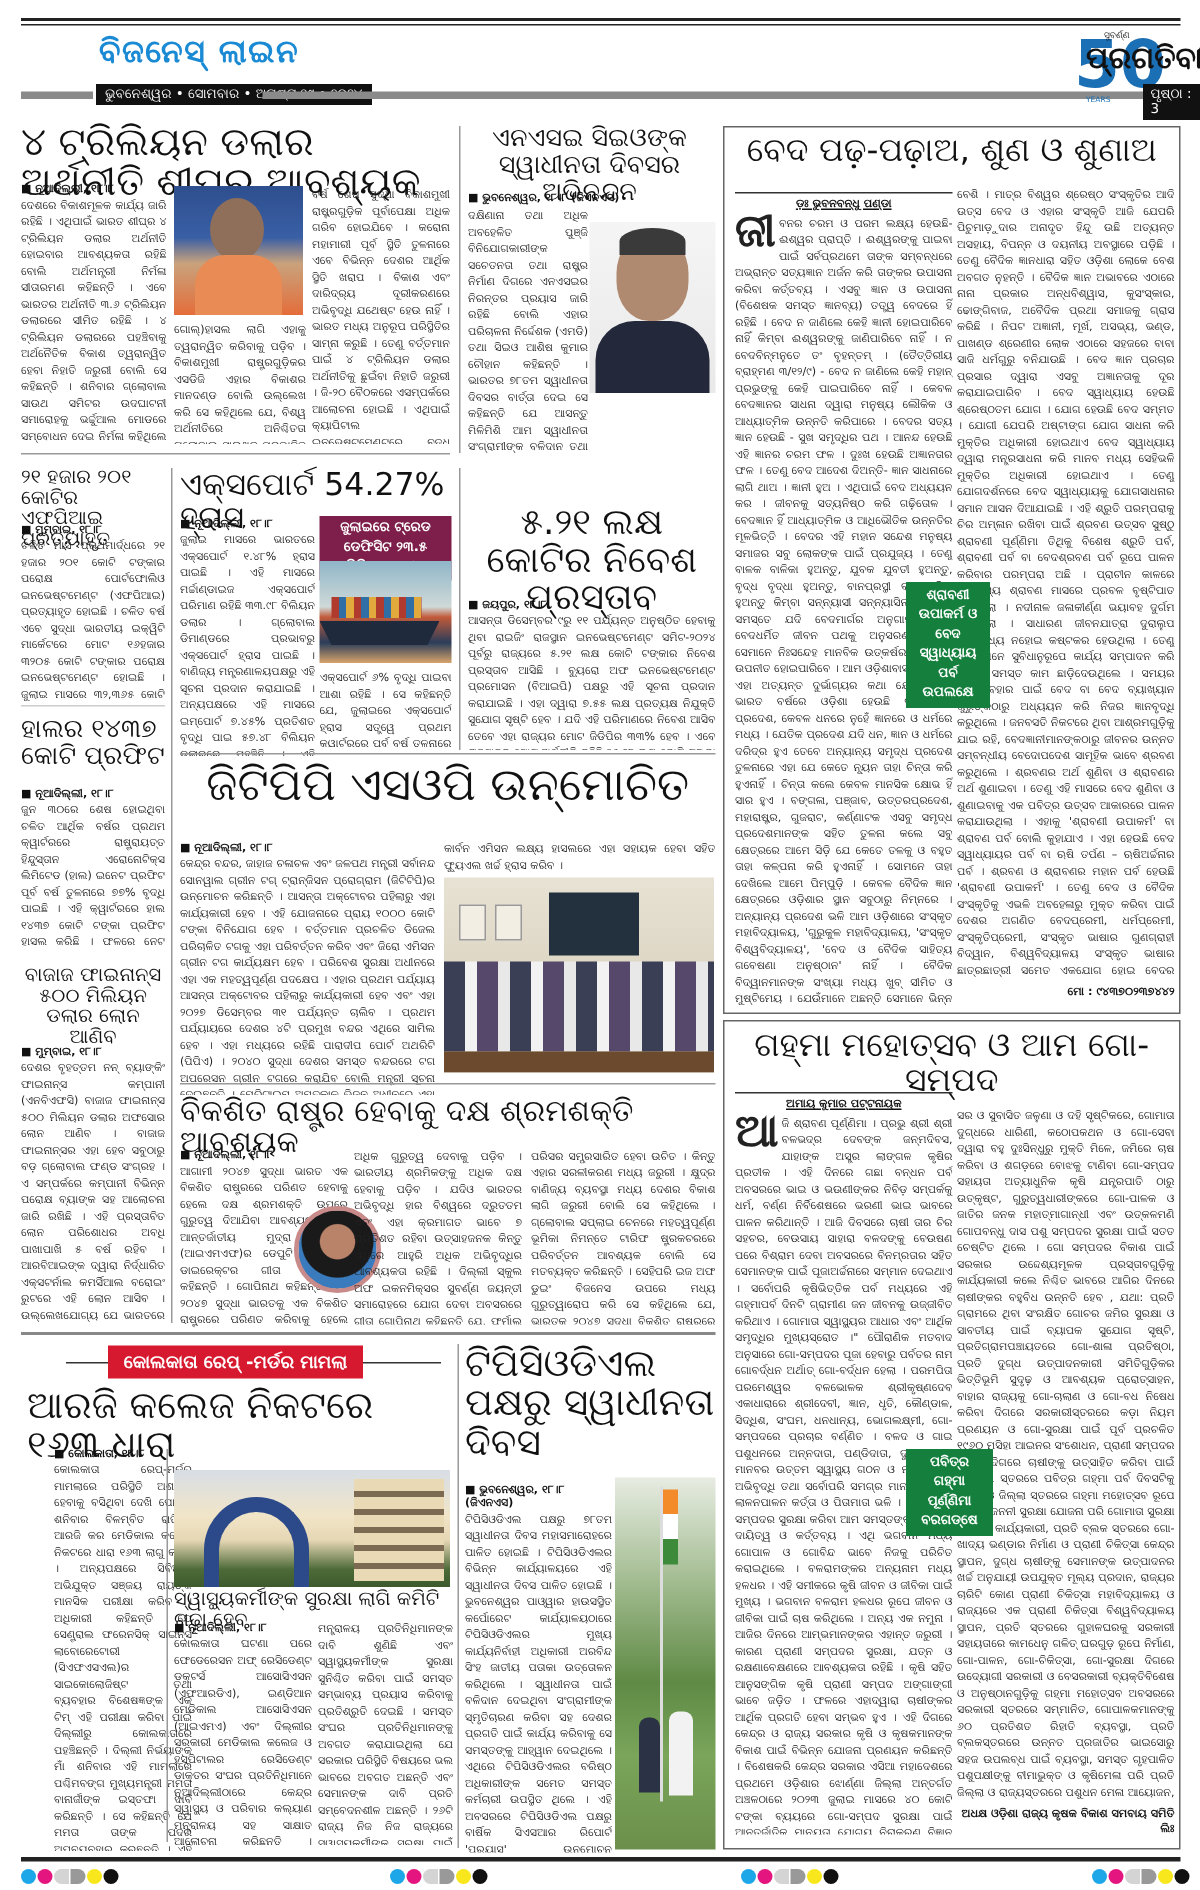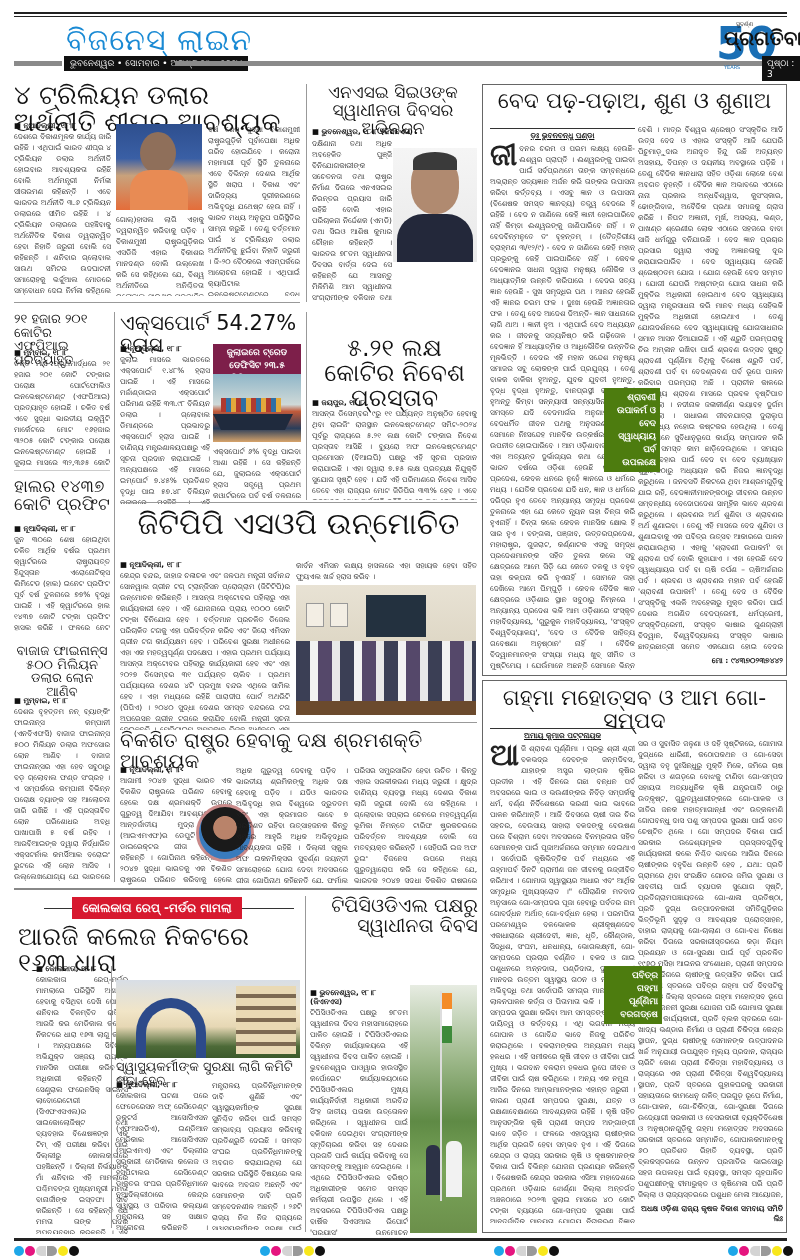--- a/index.html
+++ b/index.html
@@ -1,33 +1,33 @@
 <!DOCTYPE html>
 <html><head>
 <meta charset="utf-8">
 <style>
 *{box-sizing:border-box;margin:0;padding:0}
 html,body{width:800px;height:1260px;background:#fff;overflow:hidden}
 body{font-family:"DejaVu Sans",sans-serif;color:#111;position:relative}
 .abs{position:absolute}
 .rule{position:absolute;background:#222}
 .grey-bar{position:absolute;background:#8a8a8a;height:5px}
-.section-title{color:#1a8ad4;font-weight:normal;font-size:30px;letter-spacing:1px}
+.section-title{color:#1a8ad4;font-weight:bold;font-size:21px;letter-spacing:1px}
 .dateline{background:#111;color:#fff;font-size:9px;padding:2px 6px;white-space:nowrap}
 .brand{font-weight:bold;font-size:20px;color:#111}
 .fifty{color:#1a6fb5;font-size:44px;font-weight:bold;line-height:1}
 .pagenum{background:#111;color:#fff;font-size:9px;padding:2px 5px}
 .hl{font-weight:normal;line-height:1.05;color:#111}
 .body{font-size:7.4px;line-height:11px;color:#222;text-align:justify;overflow:hidden}
 .byline{font-size:7.4px;font-weight:bold;margin-bottom:1px}
 .vline{position:absolute;width:1px;background:#999}
 .hline{position:absolute;height:1px;background:#999}
 .photo{position:absolute;overflow:hidden}
 .caption-box{position:absolute;background:#7d1f4a;color:#fff;font-size:9px;font-weight:bold;text-align:center;line-height:13px;padding:2px 3px}
-.pull{position:absolute;background:#4d7c0f;color:#fff;font-size:9px;font-weight:bold;text-align:right;line-height:13px;padding:3px 4px}
+.pull{position:absolute;background:#15803d;color:#fff;font-size:9px;font-weight:bold;text-align:center;line-height:13px;padding:3px 4px}
 .red-kicker{position:absolute;background:#d7192f;color:#fff;font-size:12px;font-weight:bold;text-align:center;line-height:22px}
 .boxed{position:absolute;border:1px solid #666}
 .author{font-size:7.5px;font-weight:bold;text-align:center;text-decoration:underline}
 .dropcap{float:left;font-size:30px;font-weight:bold;line-height:24px;margin-right:2px}
 .sig{font-size:7.5px;font-weight:bold;text-align:right}
 .regmarks{position:absolute;display:flex;gap:1px;align-items:center}
 .dot{width:10px;height:10px;border-radius:50%}
 .half{width:10px;height:10px}
 </style>
 </head>
@@ -156,21 +156,21 @@
 </div>
 <div class="abs hl" style="left:116px;top:1060px;width:186px;font-size:13px">ସ୍ୱାସ୍ଥ୍ୟକର୍ମୀଙ୍କ ସୁରକ୍ଷା ଲାଗି କମିଟି ଗଢ଼ା ହେବ</div>
 <div class="abs" style="left:116px;top:1080px;width:92px">
   <div class="byline">■ ନୂଆଦିଲ୍ଲୀ, ୧୮।୮</div>
   <div class="body" style="height:140px">କୋଲକାତା ଘଟଣା ପରେ ଫେଡେରେସନ ଅଫ୍ ରେସିଡେଣ୍ଟ ଡକ୍ଟର୍ସ ଆସୋସିଏସନ (ଏଫଆରଡିଏ), ଇଣ୍ଡିଆନ ମେଡିକାଲ ଆସୋସିଏସନ (ଆଇଏମଏ) ଏବଂ ଦିଲ୍ଲୀର ସରକାରୀ ମେଡିକାଲ କଲେଜ ଓ ହସ୍ପିଟାଲର ରେସିଡେଣ୍ଟ ଡାକ୍ତର ସଂଘର ପ୍ରତିନିଧିମାନେ ନୂଆଦିଲ୍ଲୀଠାରେ କେନ୍ଦ୍ର ସ୍ୱାସ୍ଥ୍ୟ ଓ ପରିବାର କଲ୍ୟାଣ ମନ୍ତ୍ରାଳୟ ସହ ସାକ୍ଷାତ ଆଲୋଚନା କରିଛନ୍ତି । କର୍ମକ୍ଷେତ୍ରରେ ସ୍ୱାସ୍ଥ୍ୟକର୍ମୀଙ୍କ ସୁରକ୍ଷାକୁ ନେଇ ସଂଘ ପକ୍ଷରୁ ଦାବି ଉପସ୍ଥାପନ କରାଯାଇଛି । କେନ୍ଦ୍ର ସ୍ୱାସ୍ଥ୍ୟ ଓ ପରିବାର କଲ୍ୟାଣ</div>
 </div>
 <div class="abs body" style="left:212px;top:1080px;width:90px;height:150px">ମନ୍ତ୍ରାଳୟ ପ୍ରତିନିଧିମାନଙ୍କ ଦାବି ଶୁଣିଛି ଏବଂ ସ୍ୱାସ୍ଥ୍ୟକର୍ମୀଙ୍କ ସୁରକ୍ଷା ସୁନିଶ୍ଚିତ କରିବା ପାଇଁ ସମସ୍ତ ସମ୍ଭାବ୍ୟ ପ୍ରୟାସ କରିବାକୁ ପ୍ରତିଶ୍ରୁତି ଦେଇଛି । ସମସ୍ତ ସଂଘର ପ୍ରତିନିଧିମାନଙ୍କୁ ଅବଗତ କରାଯାଇଥିଲା ଯେ ସରକାର ପରିସ୍ଥିତି ବିଷୟରେ ଭଲ ଭାବରେ ଅବଗତ ଅଛନ୍ତି ଏବଂ ସେମାନଙ୍କ ଦାବି ପ୍ରତି ସମ୍ବେଦନଶୀଳ ଅଛନ୍ତି । ୨୬ଟି ରାଜ୍ୟ ନିଜ ନିଜ ରାଜ୍ୟରେ ସ୍ୱାସ୍ଥ୍ୟକର୍ମୀଙ୍କ ସୁରକ୍ଷା ପାଇଁ ଆଇନ ପାରିତ କରିସାରିଛନ୍ତି । ଏସବୁକୁ ବିଚାରକୁ ନେଇ ଉପଯୁକ୍ତ ପଦକ୍ଷେପ ନେବା ପାଇଁ ଏକ କମିଟି ଗଠନ କରିବାକୁ ପ୍ରତିଶ୍ରୁତି ଦେଇଛି ।</div>
 
 <div class="vline" style="left:305px;top:896px;height:336px"></div>
 
-<div class="abs hl" style="left:310px;top:896px;width:168px;font-size:19px;text-align:right">ଟିପିସିଓଡିଏଲ ପକ୍ଷରୁ ସ୍ୱାଧୀନତା ଦିବସ</div>
+<div class="abs hl" style="left:310px;top:896px;width:168px;font-size:25px;text-align:left">ଟିପିସିଓଡିଏଲ ପକ୍ଷରୁ ସ୍ୱାଧୀନତା ଦିବସ</div>
 <div class="abs" style="left:310px;top:988px;width:98px">
   <div class="byline">■ ଭୁବନେଶ୍ୱର, ୧୮।୮ (ଜିଏନଏସ)</div>
   <div class="body" style="height:228px">ଟିପିସିଓଡିଏଲ ପକ୍ଷରୁ ୭୮ତମ ସ୍ୱାଧୀନତା ଦିବସ ମହାସମାରୋହରେ ପାଳିତ ହୋଇଛି । ଟିପିସିଓଡିଏଲର ବିଭିନ୍ନ କାର୍ଯ୍ୟାଳୟରେ ଏହି ସ୍ୱାଧୀନତା ଦିବସ ପାଳିତ ହୋଇଛି । ଭୁବନେଶ୍ୱର ପାଓ୍ୱାର ହାଉସସ୍ଥିତ କର୍ପୋରେଟ କାର୍ଯ୍ୟାଳୟଠାରେ ଟିପିସିଓଡିଏଲର ମୁଖ୍ୟ କାର୍ଯ୍ୟନିର୍ବାହୀ ଅଧିକାରୀ ଅରବିନ୍ଦ ସିଂହ ଜାତୀୟ ପତାକା ଉତ୍ତୋଳନ କରିଥିଲେ । ସ୍ୱାଧୀନତା ପାଇଁ ବଳିଦାନ ଦେଇଥିବା ସଂଗ୍ରାମୀଙ୍କ ସ୍ମୃତିଚାରଣ କରିବା ସହ ଦେଶର ପ୍ରଗତି ପାଇଁ କାର୍ଯ୍ୟ କରିବାକୁ ସେ ସମସ୍ତଙ୍କୁ ଆହ୍ୱାନ ଦେଇଥିଲେ । ଏଥିରେ ଟିପିସିଓଡିଏଲର ବରିଷ୍ଠ ଅଧିକାରୀଙ୍କ ସମେତ ସମସ୍ତ କର୍ମଚାରୀ ଉପସ୍ଥିତ ଥିଲେ । ଏହି ଅବସରରେ ଟିପିସିଓଡିଏଲ ପକ୍ଷରୁ ବାର୍ଷିକ ସିଏସଆର ରିପୋର୍ଟ 'ପ୍ରୟାସ' ଉନ୍ମୋଚନ କରାଯାଇଥିଲା । ବର୍ଷ ସାରା ଟିପିସିଓଡିଏଲ ପକ୍ଷରୁ ଯାହା ସବୁ ଜନକଲ୍ୟାଣକାରୀ କାର୍ଯ୍ୟ କରାଯାଇଛି ତାହା ଏହି ରିପୋର୍ଟରେ ସ୍ଥାନ ପାଇଛି ।</div>
 </div>
 <div class="photo" style="left:410px;top:985px;width:67px;height:248px;background:linear-gradient(180deg,#e7ece2 0%,#9db88a 30%,#5f8a45 55%,#7aa55a 75%,#6b8f4a 100%)">
   <div style="position:absolute;left:30px;top:6px;width:2px;height:210px;background:#ddd"></div>
   <div style="position:absolute;left:32px;top:8px;width:10px;height:50px;background:linear-gradient(180deg,#f48b2a 0 33%,#fff 33% 66%,#3d8a3a 66%)"></div>
   <div style="position:absolute;left:16px;top:160px;width:14px;height:50px;background:#2c3246;border-radius:6px 6px 0 0"></div>
   <div style="position:absolute;left:36px;top:156px;width:16px;height:56px;background:#f2f2f2;border-radius:6px 6px 0 0"></div>
 </div>

